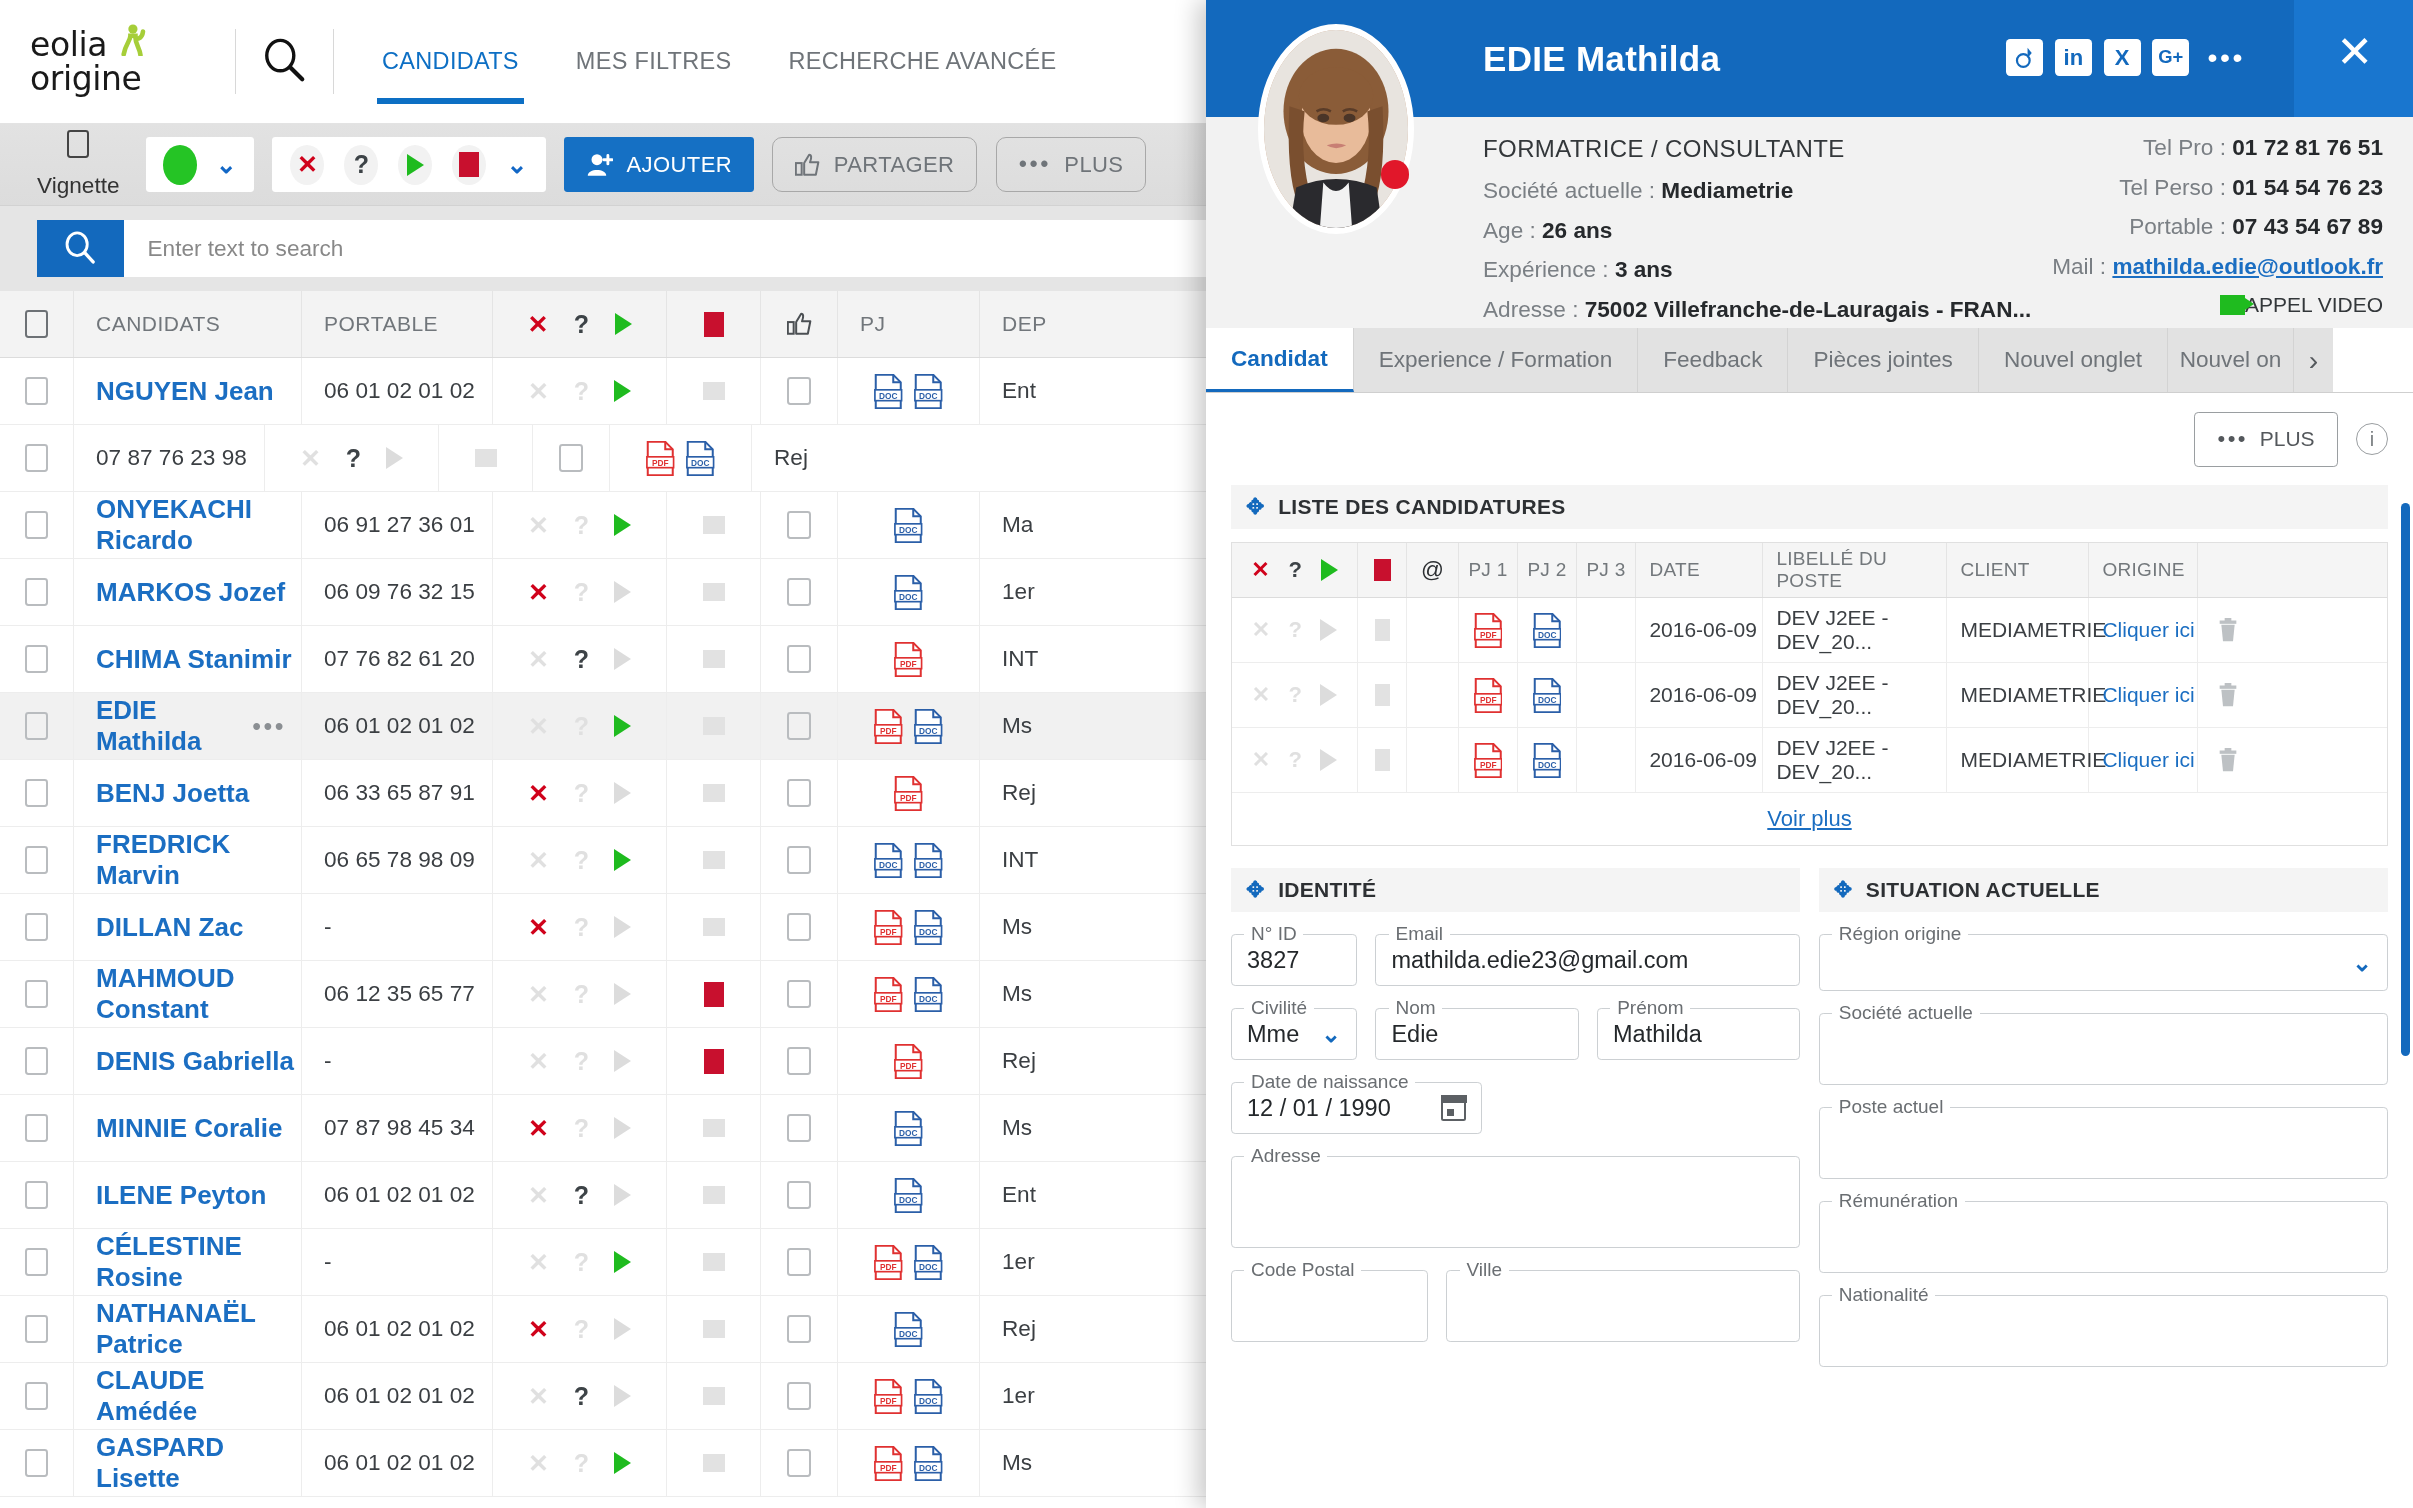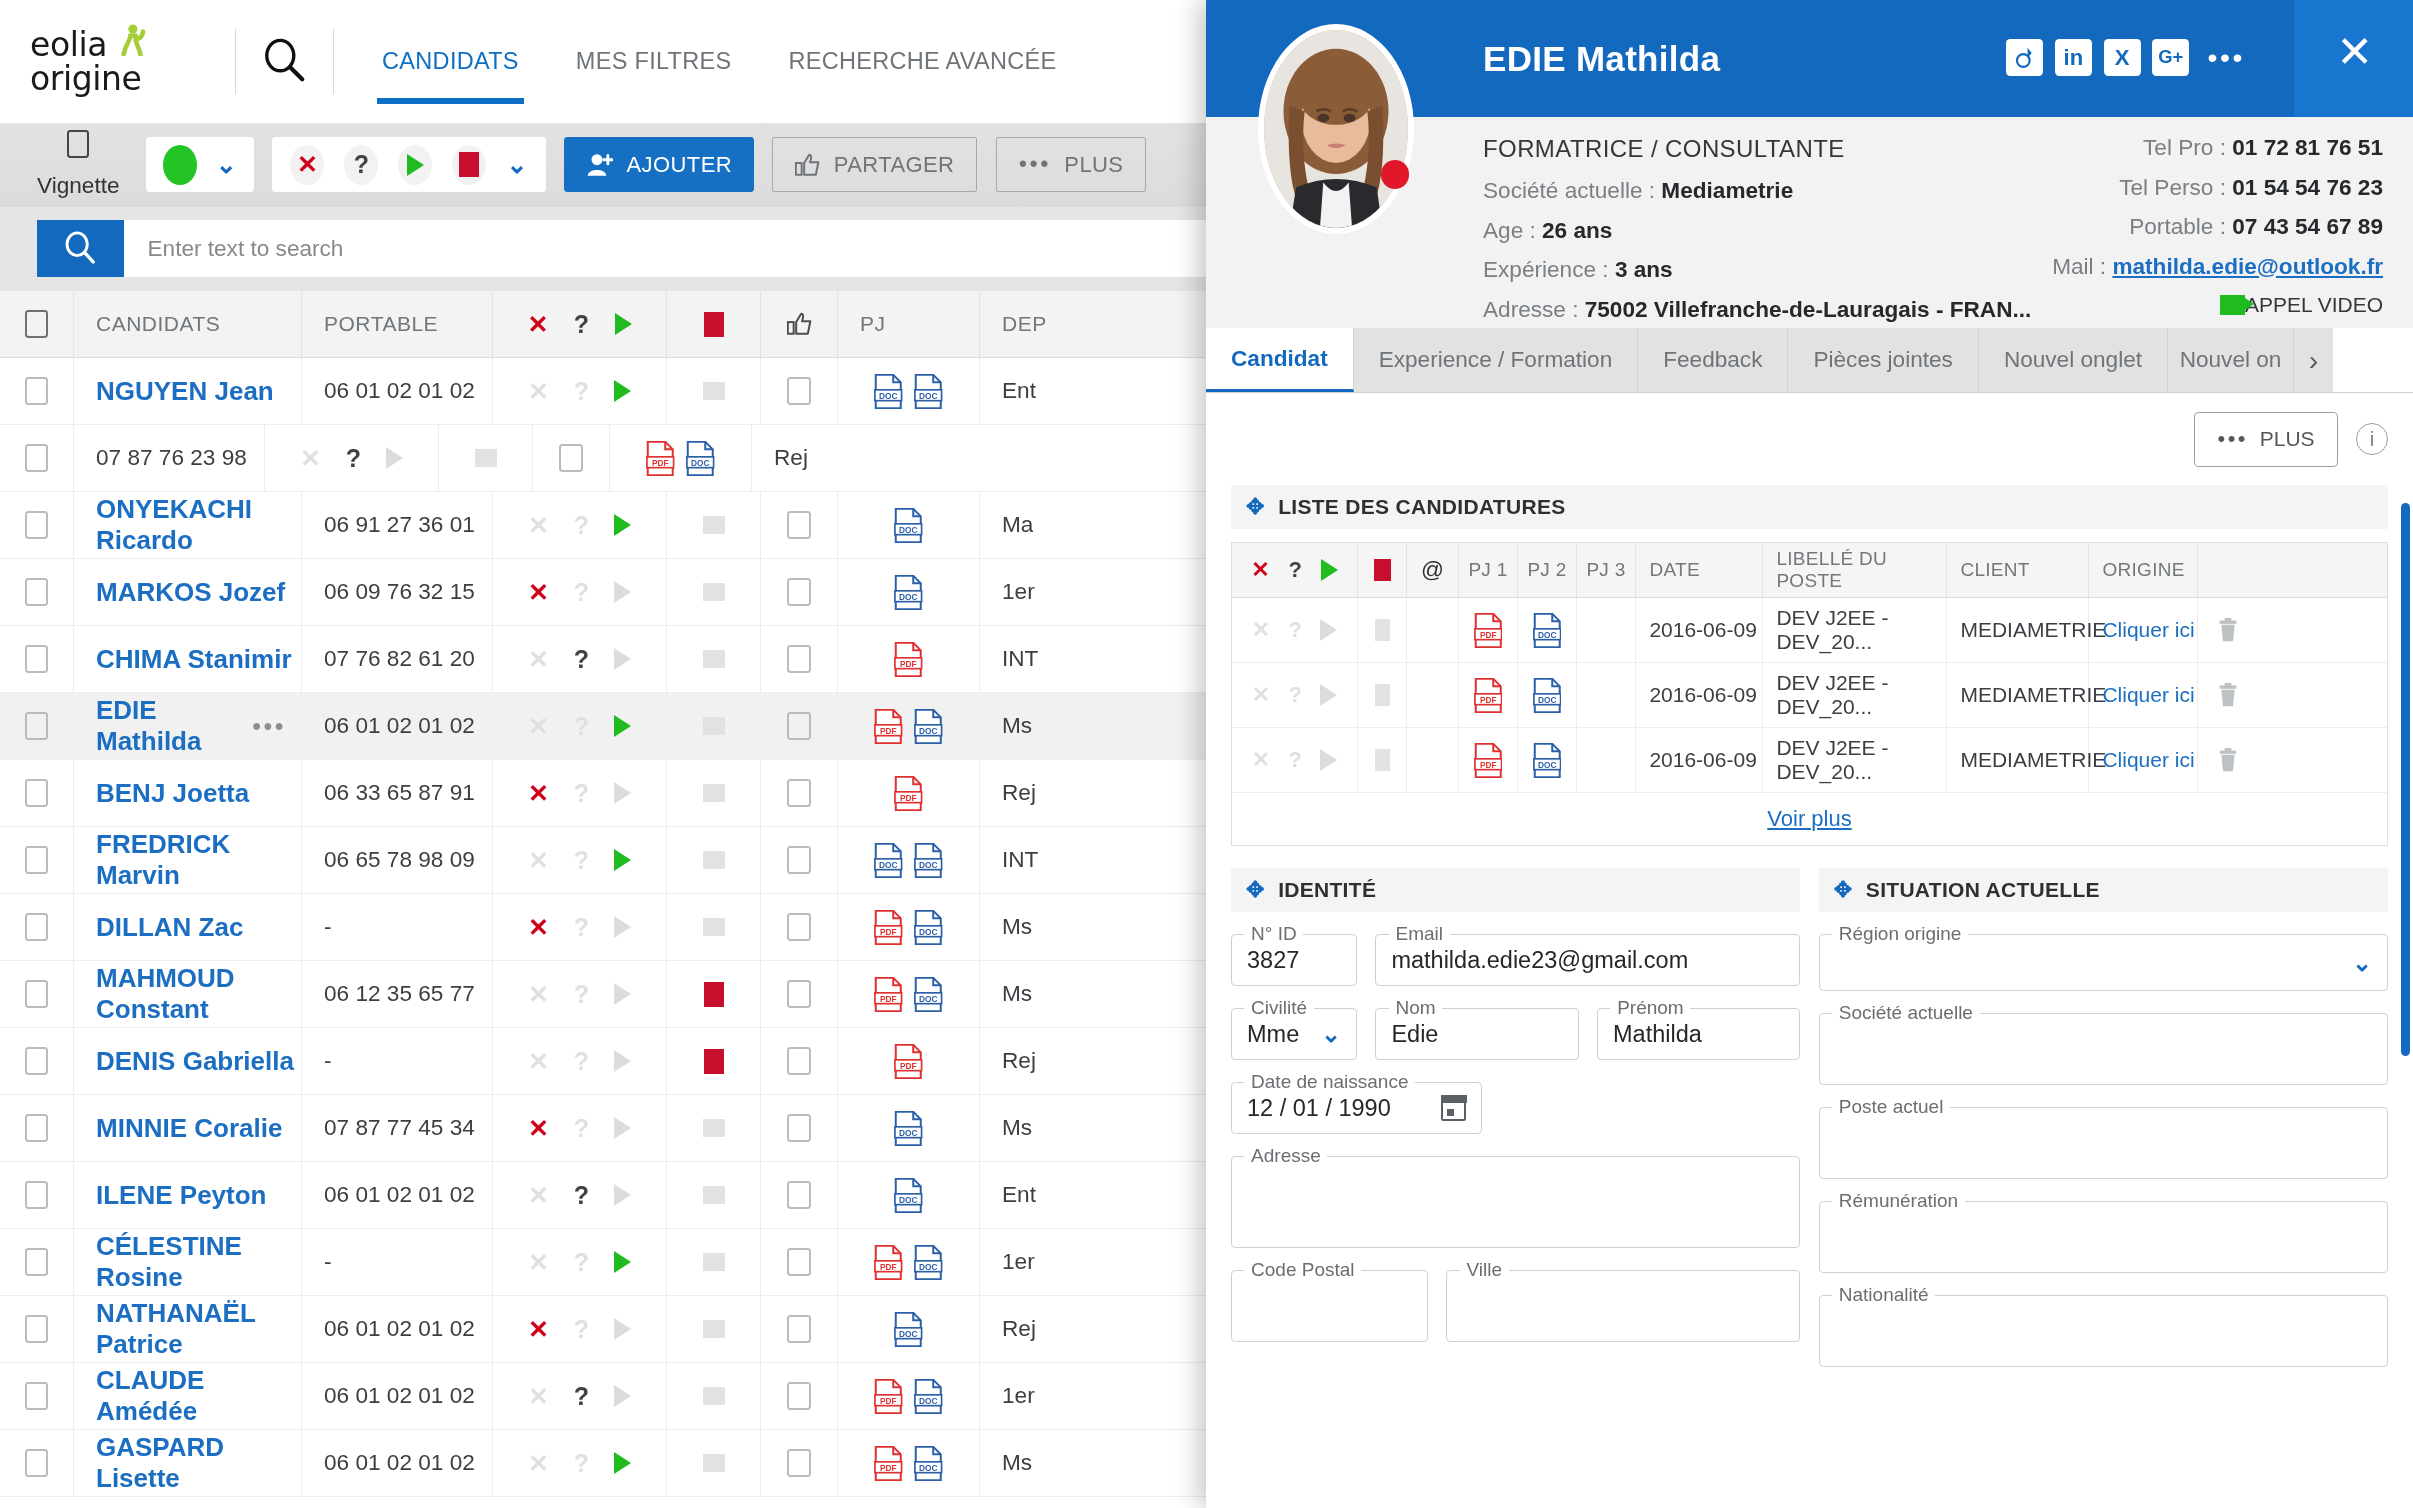--- a/index.html
+++ b/index.html
@@ -47,21 +47,21 @@
     padding: 0 17px; gap: 18.4px;
   }
   .tb-group.status { gap: 20px; padding: 0 18.4px; }
   .pill { width: 34px; height: 40px; border-radius: 50%; background: #f2f2f2; display: flex; align-items: center; justify-content: center; }
   .chev { color: #1267c6; font-size: 25px; font-weight: bold; line-height: 1; }
   .btn-primary {
     background: #1570c4; color: #fff; height: 55px; border-radius: 3.4px; display: flex; align-items: center;
     gap: 13.4px; padding: 0 22px; font-size: 22px; letter-spacing: 0.4px; cursor: pointer; border: none;
   }
   .btn-ghost {
-    background: transparent; color: #6f7479; height: 55px; border: 1.7px solid #a8a8a8; border-radius: 2px;
+    background: transparent; color: #6f7479; height: 55px; border: 1.7px solid #a8a8a8; border-radius: 10px;
     display: flex; align-items: center; gap: 13.4px; padding: 0 22px; font-size: 22px; letter-spacing: 0.4px; cursor: pointer;
   }
 
   .searchbar { height: 85px; background: #e5e5e5; display: flex; align-items: center; padding: 0 0 0 37px; }
   .searchbar .sbtn {
     width: 87px; height: 57px; background: #1369bd; display: flex; align-items: center; justify-content: center; cursor: pointer;
   }
   .searchbar input {
     flex: 1; height: 57px; border: none; background: #fff; font-size: 22.6px; color: #333;
     padding: 0 23.5px; font-family: "Liberation Sans", sans-serif; outline: none;
@@ -736,21 +736,21 @@
             </div>
           </div>
           <div class="row">
     <div class="td c-chk" style="justify-content:center;padding-left:0">
       <span class="chkbox"></span>
             </div>
     <div class="td c-name">
       <span class="cname">MINNIE Coralie</span>
       </div>
     <div class="td c-phone">
-              <span class="cphone">07 87 77 45 34</span>
+              <span class="cphone">07 87 98 45 34</span>
             </div>
     <div class="td c-status ctr">
       <span class="ic-x x-on">✕</span>
       <span class="ic-q q-off">?</span>
       <span class="tri off"></span>
             </div>
     <div class="td c-red ctr">
       <span class="sq off"></span>
             </div>
     <div class="td c-thumb ctr">

